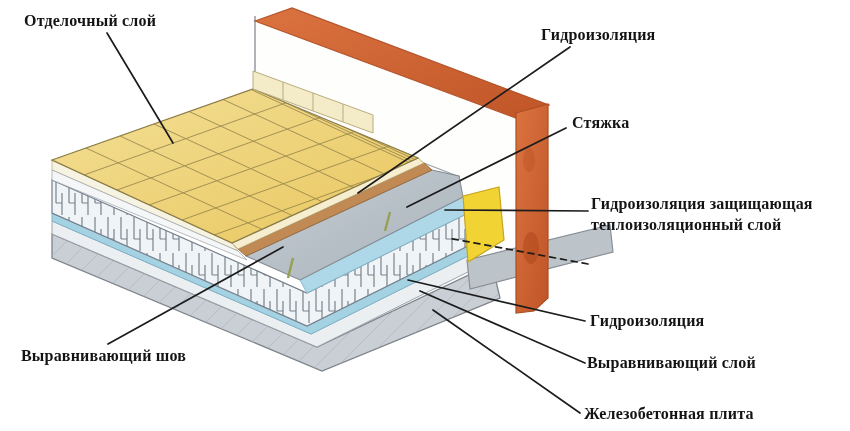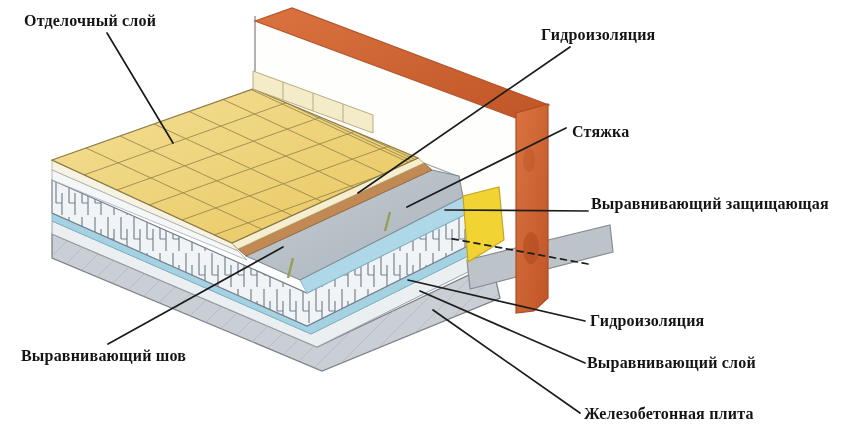--- a/index.html
+++ b/index.html
@@ -115,20 +115,21 @@
     <line x1="588" y1="264" x2="448" y2="238" stroke-dasharray="6,5"></line>
     <line x1="585" y1="321" x2="408" y2="280"></line>
     <line x1="585" y1="363" x2="420" y2="291"></line>
     <line x1="580" y1="413" x2="433" y2="310"></line>
     <line x1="108" y1="344" x2="283" y2="247"></line>
   </g>
 </svg>
 
 <div class="lbl" style="left:24px;top:11px">Отделочный слой</div>
 <div class="lbl" style="left:541px;top:25px">Гидроизоляция</div>
-<div class="lbl" style="left:572px;top:122px">Стяжка</div>
-<div class="lbl" style="left:591px;top:194px">Выравнивающий защищающая</div>
+<div class="lbl" style="left:572px;top:113px">Стяжка</div>
+<div class="lbl" style="left:591px;top:194px">Гидроизоляция защищающая</div>
+<div class="lbl" style="left:591px;top:215px">теплоизоляционный слой</div>
 <div class="lbl" style="left:590px;top:311px">Гидроизоляция</div>
 <div class="lbl" style="left:584px;top:404px">Железобетонная плита</div>
 <div class="lbl" style="left:587px;top:353px">Выравнивающий слой</div>
 <div class="lbl" style="left:21px;top:346px">Выравнивающий шов</div>
 
 </div>
 
 </body></html>

